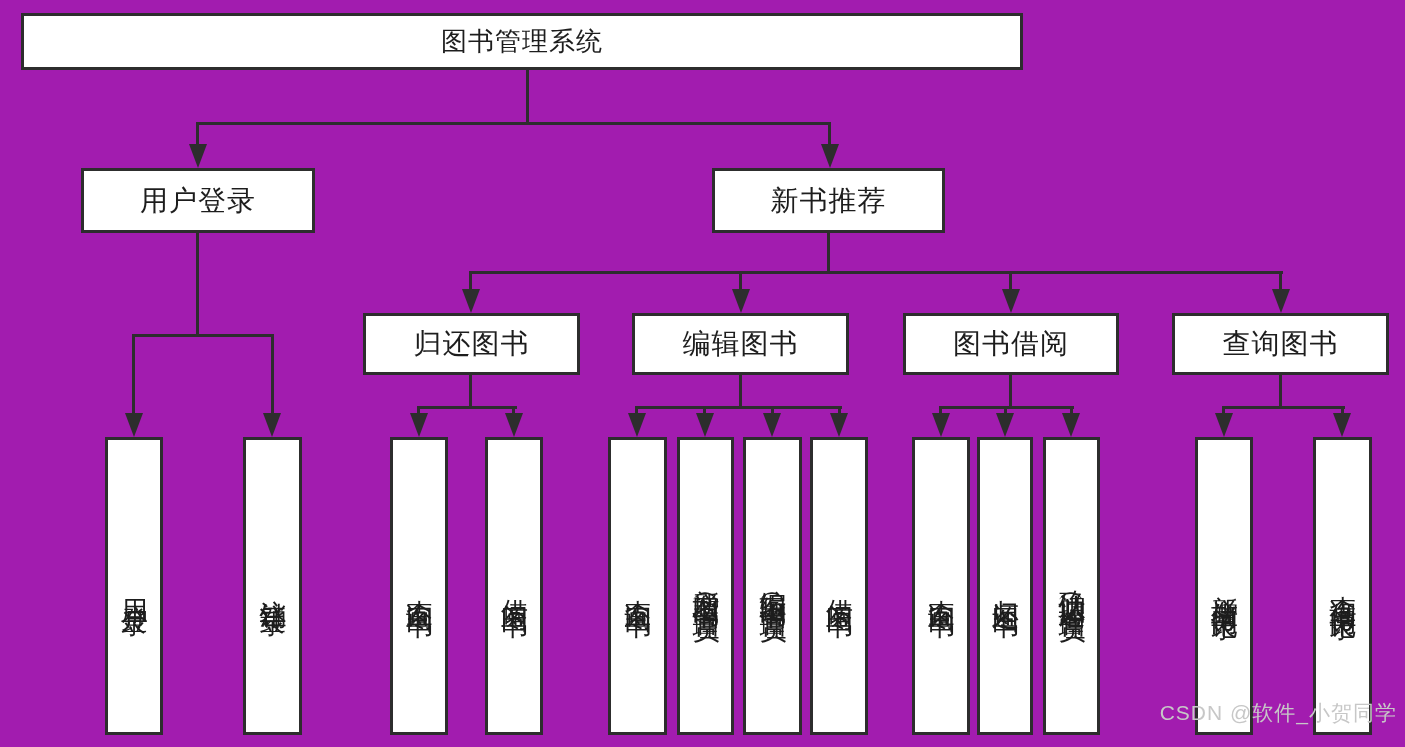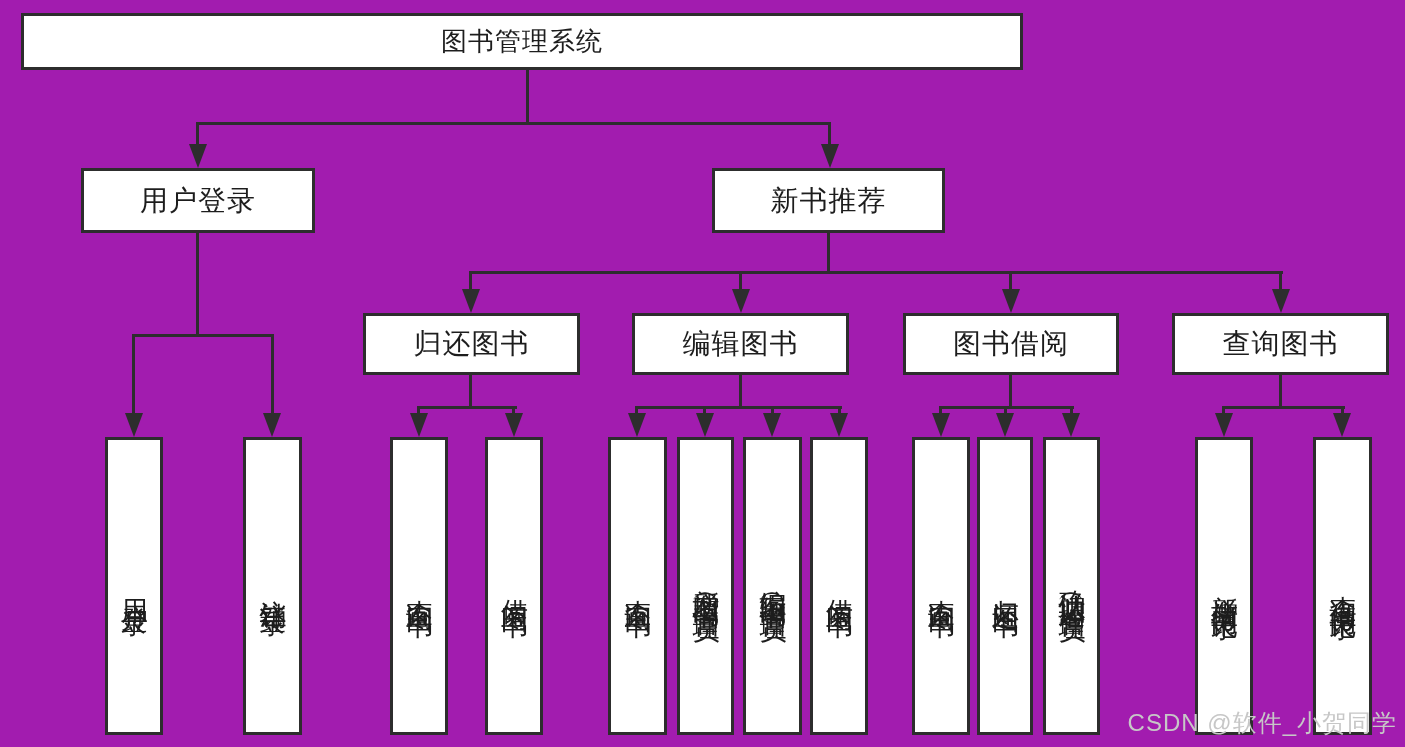--- a/index.html
+++ b/index.html
@@ -20,22 +20,22 @@
     white-space:nowrap;
   }
   .vline{position:absolute;width:3px;background:#2d2d2d;}
   .hline{position:absolute;height:3px;background:#2d2d2d;}
   .ah{
     position:absolute;width:0;height:0;
     border-left:9px solid transparent;border-right:9px solid transparent;
     border-top:24px solid #2d2d2d;
   }
   #watermark{
-    position:absolute;right:8px;bottom:8px;z-index:10;
-    font-size:24px;color:#c7c7c7;letter-spacing:1px;
+    position:absolute;right:8px;bottom:20px;z-index:10;
+    font-size:21px;color:#c7c7c7;letter-spacing:1px;
   }
 </style>
 </head>
 <body>
 
 <div id="canvas">
 
   <div class="node rootnode" style="left:21px;top:13px;width:1002px;height:57px;">
     <span>图书管理系统</span>
   </div>

